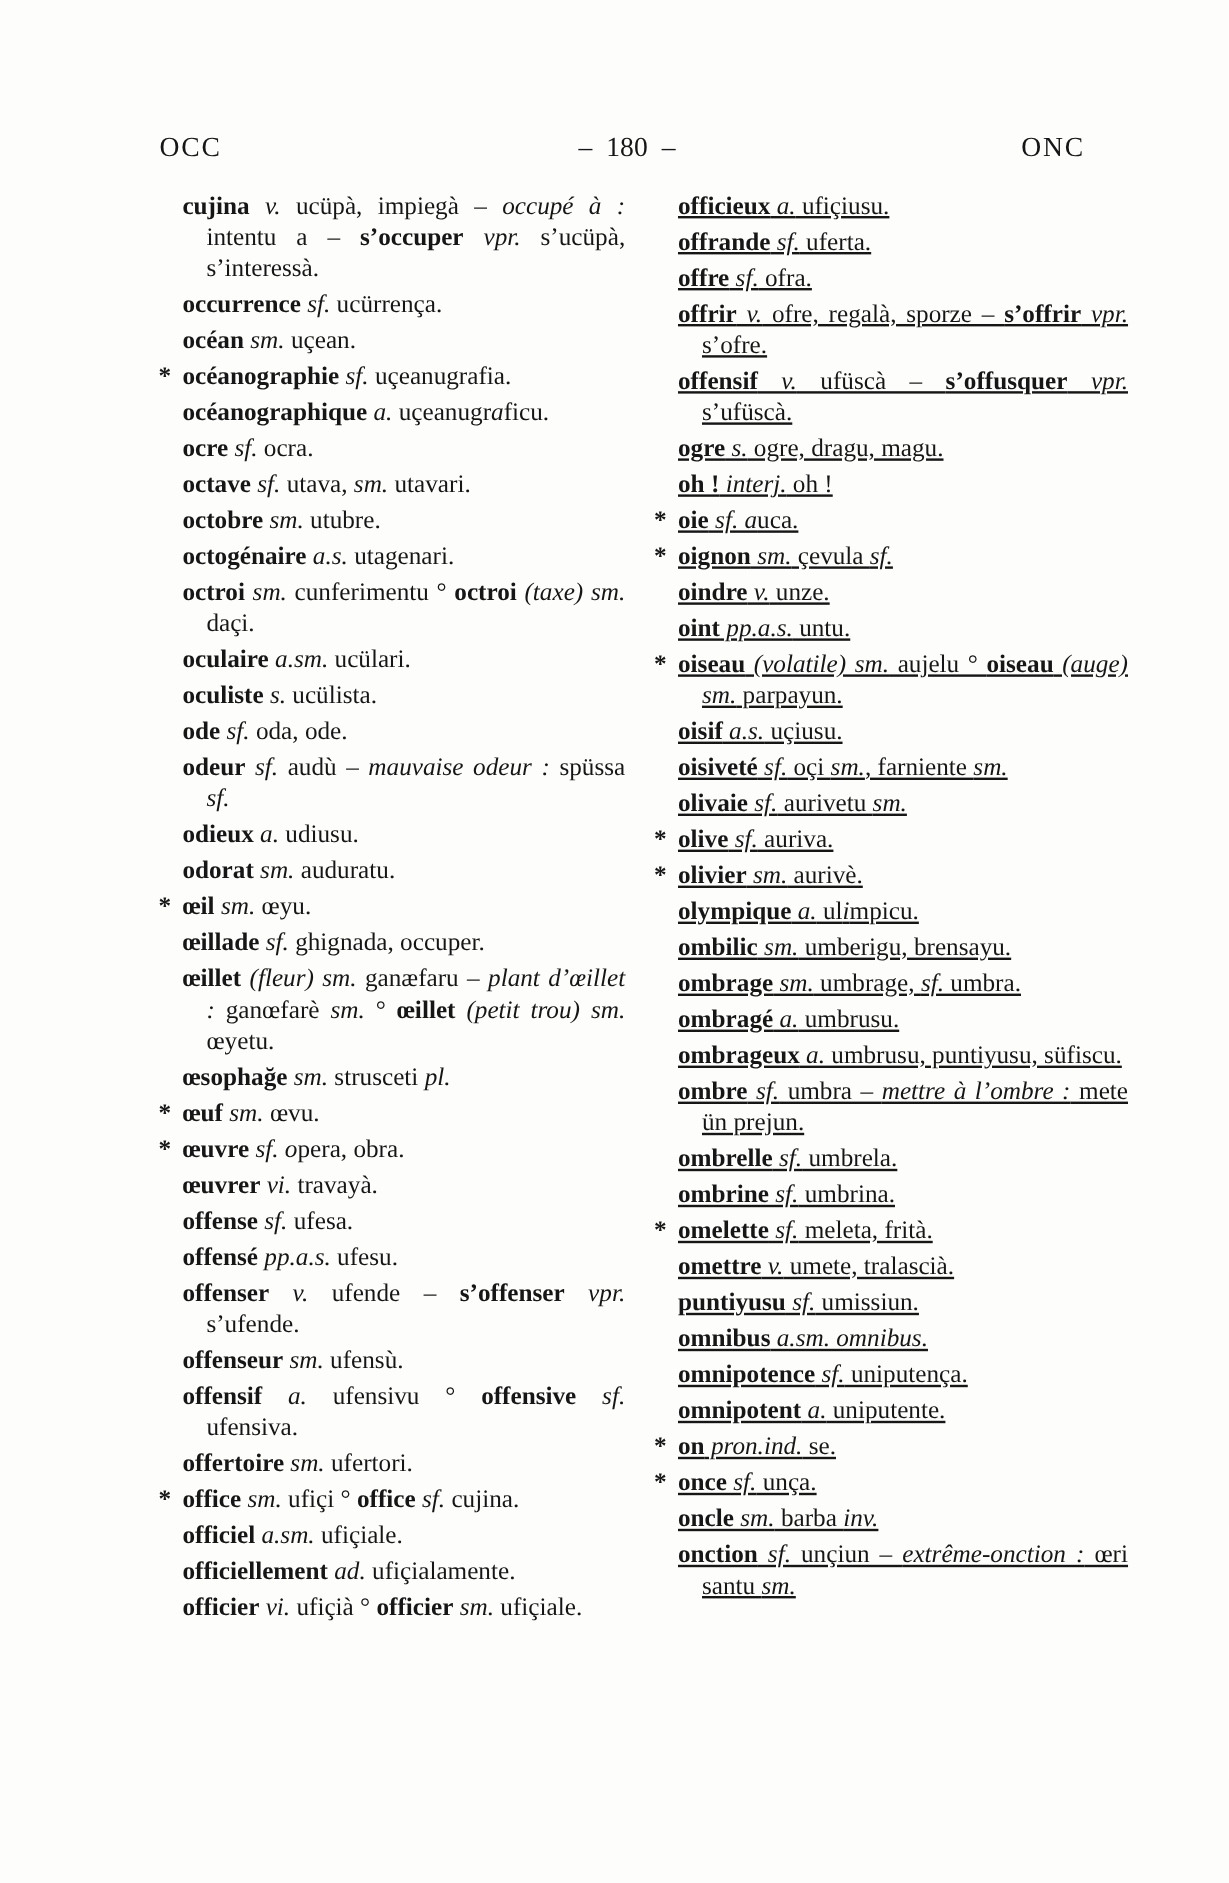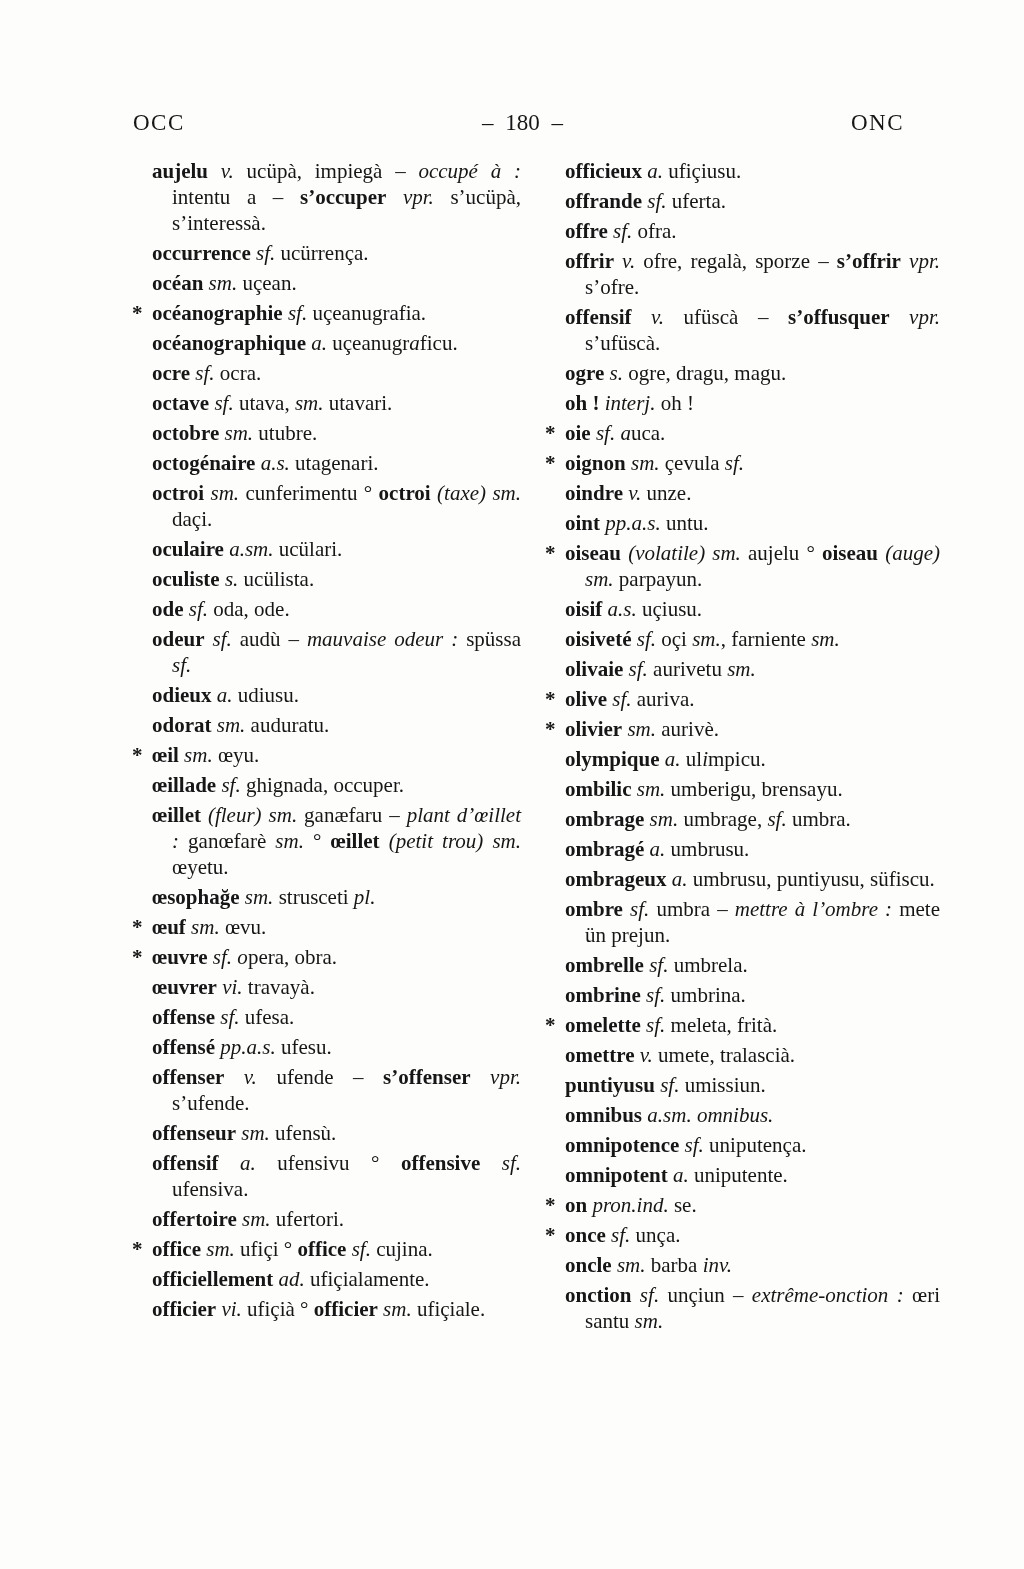--- a/index.html
+++ b/index.html
@@ -10,21 +10,21 @@
     color:#161616;
     font-family:"Liberation Serif","DejaVu Serif",serif;
     overflow:hidden;
   }
   .hdr{position:absolute;top:110px;font-size:23px;white-space:nowrap;}
   .hdr-left{left:133px;letter-spacing:1.5px;}
   .hdr-center{left:482px;word-spacing:6px;}
   .hdr-right{left:851px;letter-spacing:1.5px;}
   .col{position:absolute;top:158px;}
   .col-left{left:135px;width:386px;}
-  .col-right{left:548px;width:392px;}
+  .col-right{left:548px;width:392px;text-decoration:underline;}
   p.entry{
     margin:0 0 4px 0;
     font-size:21px;
     line-height:26px;
     text-align:justify;
     padding-left:37px;
     text-indent:-20px;
   }
   p.entry .b{font-weight:bold;}
   p.entry .i{font-style:italic;}
@@ -38,21 +38,21 @@
 </style>
 </head>
 <body>
 
 <div class="page">
   <div class="hdr hdr-left">OCC</div>
   <div class="hdr hdr-center">– 180 –</div>
   <div class="hdr hdr-right">ONC</div>
 
   <div class="col col-left">
-      <p class="entry"><span class="b">aujelu</span><span class="i"> v.</span><span class="n"> ucüpà, impiegà – </span><span class="i">occupé à :</span><span class="n"> intentu a – </span><span class="b">s’occuper</span><span class="i"> vpr.</span><span class="n"> s’ucüpà, s’interessà.</span></p>
+      <p class="entry"><span class="b">cujina</span><span class="i"> v.</span><span class="n"> ucüpà, impiegà – </span><span class="i">occupé à :</span><span class="n"> intentu a – </span><span class="b">s’occuper</span><span class="i"> vpr.</span><span class="n"> s’ucüpà, s’interessà.</span></p>
       <p class="entry"><span class="b">occurrence</span><span class="i"> sf.</span><span class="n"> ucürrença.</span></p>
       <p class="entry"><span class="b">océan</span><span class="i"> sm.</span><span class="n"> uçean.</span></p>
       <p class="entry"><span class="star">*</span><span class="b">océanographie</span><span class="i"> sf.</span><span class="n"> uçeanugrafia.</span></p>
       <p class="entry"><span class="b">océanographique</span><span class="i"> a.</span><span class="n"> uçeanugr</span><span class="i">a</span><span class="n">ficu.</span></p>
       <p class="entry"><span class="b">ocre</span><span class="i"> sf.</span><span class="n"> ocra.</span></p>
       <p class="entry"><span class="b">octave</span><span class="i"> sf.</span><span class="n"> utava, </span><span class="i">sm.</span><span class="n"> utavari.</span></p>
       <p class="entry"><span class="b">octobre</span><span class="i"> sm.</span><span class="n"> utubre.</span></p>
       <p class="entry"><span class="b">octogénaire</span><span class="i"> a.s.</span><span class="n"> utagenari.</span></p>
       <p class="entry"><span class="b">octroi</span><span class="i"> sm.</span><span class="n"> cunferimentu ° </span><span class="b">octroi</span><span class="i"> (taxe) sm.</span><span class="n"> daçi.</span></p>
       <p class="entry"><span class="b">oculaire</span><span class="i"> a.sm.</span><span class="n"> ucülari.</span></p>
@@ -68,20 +68,21 @@
       <p class="entry"><span class="star">*</span><span class="b">œuf</span><span class="i"> sm.</span><span class="n"> œvu.</span></p>
       <p class="entry"><span class="star">*</span><span class="b">œuvre</span><span class="i"> sf. o</span><span class="n">pera, obra.</span></p>
       <p class="entry"><span class="b">œuvrer</span><span class="i"> vi.</span><span class="n"> travayà.</span></p>
       <p class="entry"><span class="b">offense</span><span class="i"> sf.</span><span class="n"> ufesa.</span></p>
       <p class="entry"><span class="b">offensé</span><span class="i"> pp.a.s.</span><span class="n"> ufesu.</span></p>
       <p class="entry"><span class="b">offenser</span><span class="i"> v.</span><span class="n"> ufende – </span><span class="b">s’offenser</span><span class="i"> vpr.</span><span class="n"> s’ufende.</span></p>
       <p class="entry"><span class="b">offenseur</span><span class="i"> sm.</span><span class="n"> ufensù.</span></p>
       <p class="entry"><span class="b">offensif</span><span class="i"> a.</span><span class="n"> ufensivu ° </span><span class="b">offensive</span><span class="i"> sf.</span><span class="n"> ufensiva.</span></p>
       <p class="entry"><span class="b">offertoire</span><span class="i"> sm.</span><span class="n"> ufertori.</span></p>
       <p class="entry"><span class="star">*</span><span class="b">office</span><span class="i"> sm.</span><span class="n"> ufiçi ° </span><span class="b">office</span><span class="i"> sf.</span><span class="n"> cujina.</span></p>
+      <p class="entry"><span class="b">officiel</span><span class="i"> a.sm.</span><span class="n"> ufiçiale.</span></p>
       <p class="entry"><span class="b">officiellement</span><span class="i"> ad.</span><span class="n"> ufiçialamente.</span></p>
       <p class="entry"><span class="b">officier</span><span class="i"> vi.</span><span class="n"> ufiçià ° </span><span class="b">officier</span><span class="i"> sm.</span><span class="n"> ufiçiale.</span></p>
     </div>
   <div class="col col-right">
       <p class="entry"><span class="b">officieux</span><span class="i"> a.</span><span class="n"> ufiçiusu.</span></p>
       <p class="entry"><span class="b">offrande</span><span class="i"> sf.</span><span class="n"> uferta.</span></p>
       <p class="entry"><span class="b">offre</span><span class="i"> sf.</span><span class="n"> ofra.</span></p>
       <p class="entry"><span class="b">offrir</span><span class="i"> v.</span><span class="n"> ofre, regalà, sporze – </span><span class="b">s’offrir</span><span class="i"> vpr.</span><span class="n"> s’ofre.</span></p>
       <p class="entry"><span class="b">offensif</span><span class="i"> v.</span><span class="n"> ufüscà – </span><span class="b">s’offusquer</span><span class="i"> vpr.</span><span class="n"> s’ufüscà.</span></p>
       <p class="entry"><span class="b">ogre</span><span class="i"> s.</span><span class="n"> ogre, dragu, magu.</span></p>

